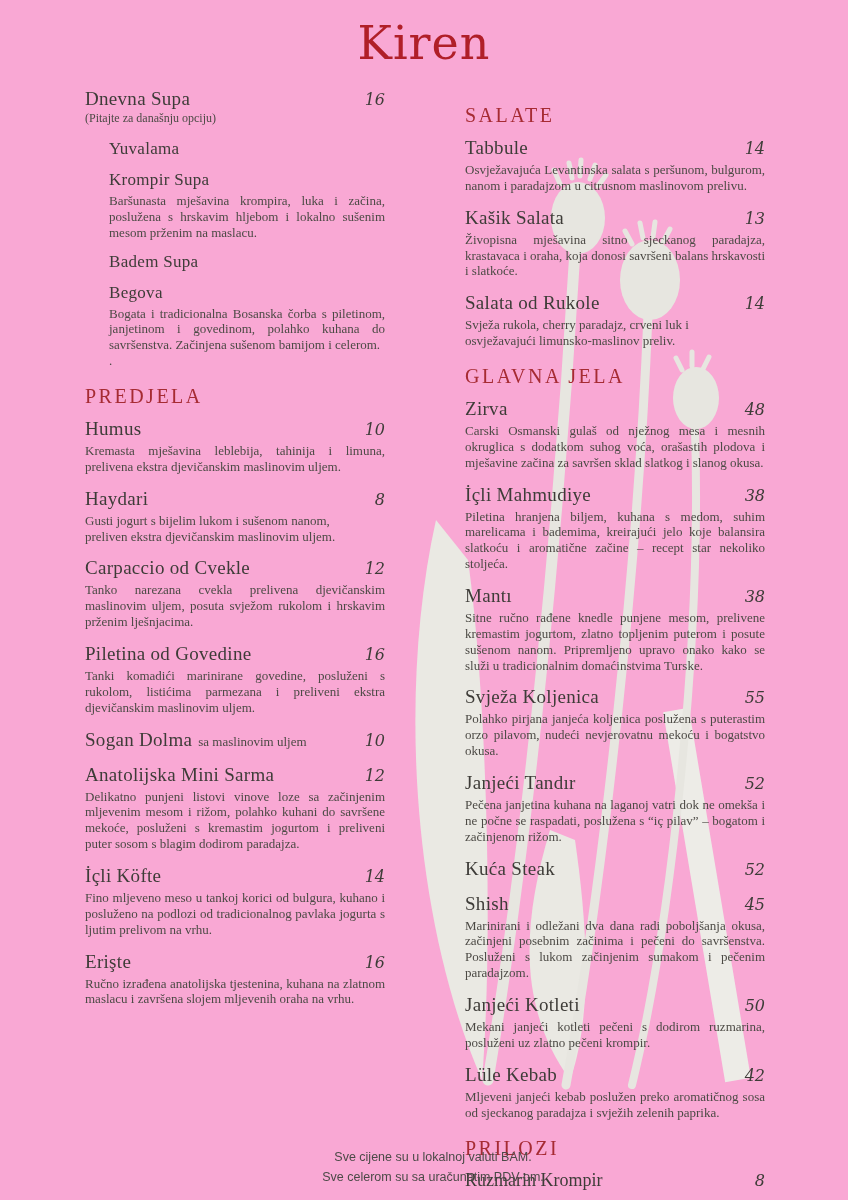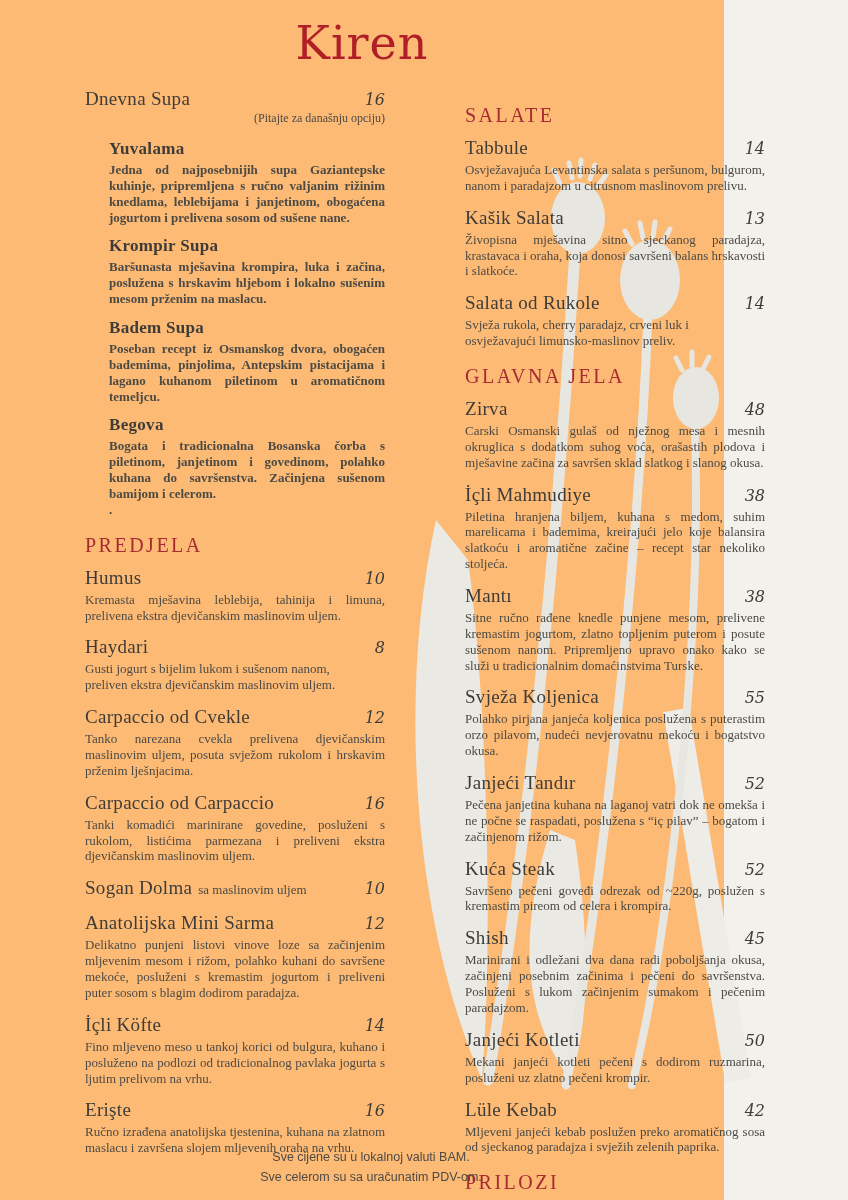--- a/index.html
+++ b/index.html
@@ -1,35 +1,35 @@
 <!DOCTYPE html>
 <html><head>
 <meta charset="utf-8">
 <style>
   html,body{margin:0;padding:0;}
   body{width:848px;height:1200px;overflow:hidden;background:#f2f1ec;}
-  .page{position:relative;width:724px;height:1200px;background:#fdba74;font-family:"Liberation Serif",serif;}
+  .page{position:relative;width:848px;height:1200px;background:#f9a8d4;font-family:"Liberation Serif",serif;}
   .illustration{position:absolute;left:370px;top:130px;width:430px;height:960px;z-index:0;}
   .page-title{position:absolute;top:16px;left:0;width:100%;text-align:center;z-index:1;
     font-family:"DejaVu Serif",serif;font-size:46px;font-weight:400;color:#b01f28;letter-spacing:1px;}
   .col{position:absolute;top:88px;width:300px;z-index:1;}
   .col-left{left:85px;}
   .col-right{left:465px;}
   .section-heading{font-family:"Liberation Serif",serif;font-size:20px;letter-spacing:2.5px;
     color:#a62b33;margin:16px 0 10px 0;font-weight:400;}
   .col-right .section-heading.first{}
   .dish{margin-bottom:13px;}
   .dish-head{display:flex;justify-content:space-between;align-items:baseline;}
   .dish-name{font-size:19px;color:#3e3c38;letter-spacing:0.3px;}
   .dish-sub{font-size:13px;color:#4c4a45;margin-left:6px;white-space:nowrap;}
   .dish-price{font-family:"DejaVu Serif",serif;font-style:italic;font-size:16px;color:#3e3c38;}
   .dish-desc{margin:3px 0 0 0;font-size:13px;line-height:1.22;color:#4c4a45;
     text-align:justify;white-space:pre-line;}
-  .group-note{font-size:12px;color:#4c4a45;margin:1px 0 10px 0;text-align:right;}
-  .soup{margin:8px 0 11px 24px;font-weight:bold;}
+  .group-note{font-size:12px;color:#4c4a45;margin:1px 0 10px 0;}
+  .soup{margin:8px 0 11px 24px;}
   .soup .dish-name{font-size:17px;}
   .side-row{display:flex;justify-content:space-between;align-items:baseline;margin-bottom:7px;}
   .side-name{font-size:18px;color:#3e3c38;}
   .footer{position:absolute;bottom:12px;left:9px;width:100%;text-align:center;z-index:1;
     font-family:"Liberation Sans",sans-serif;font-size:12.5px;color:#4b4a47;line-height:1.65;}
 </style>
 </head>
 <body>
 
 <div class="page">
@@ -71,29 +71,27 @@
     <div class="dish" style="">
       <div class="dish-head">
         <span class="dish-name">Dnevna Supa</span>
         <span class="dish-price">16</span>
       </div>
       <div class="group-note">(Pitajte za današnju opciju)</div>
     </div>
 
     <div class="soup">
       <div class="dish-name">Yuvalama</div>
-      <p class="dish-desc">Jedna od najposebnijih supa Gaziantepske kuhinje, pripremljena s ručno valjanim rižinim knedlama, leblebijama i janjetinom, obogaćena jogurtom i prelivena sosom od sušene nane.</p>
     </div>
     <div class="soup">
       <div class="dish-name">Krompir Supa</div>
       <p class="dish-desc">Baršunasta mješavina krompira, luka i začina, poslužena s hrskavim hljebom i lokalno sušenim mesom prženim na maslacu.</p>
     </div>
     <div class="soup">
       <div class="dish-name">Badem Supa</div>
-      <p class="dish-desc">Poseban recept iz Osmanskog dvora, obogaćen bademima, pinjolima, Antepskim pistacijama i lagano kuhanom piletinom u aromatičnom temeljcu.</p>
     </div>
     <div class="soup">
       <div class="dish-name">Begova</div>
       <p class="dish-desc">Bogata i tradicionalna Bosanska čorba s piletinom, janjetinom i govedinom, polahko kuhana do savršenstva. Začinjena sušenom bamijom i celerom.
 .</p>
     </div>
 
     <div class="section-heading">PREDJELA</div>
 
     <div class="dish">
@@ -113,21 +111,21 @@
     </div>
     <div class="dish">
       <div class="dish-head">
         <span class="dish-name">Carpaccio od Cvekle</span>
         <span class="dish-price">12</span>
       </div>
       <p class="dish-desc">Tanko narezana cvekla prelivena djevičanskim maslinovim uljem, posuta svježom rukolom i hrskavim prženim lješnjacima.</p>
     </div>
     <div class="dish">
       <div class="dish-head">
-        <span class="dish-name">Carpaccio od Carpaccio</span>
+        <span class="dish-name">Piletina od Govedine</span>
         <span class="dish-price">16</span>
       </div>
       <p class="dish-desc">Tanki komadići marinirane govedine, posluženi s rukolom, listićima parmezana i preliveni ekstra djevičanskim maslinovim uljem.</p>
     </div>
     <div class="dish">
       <div class="dish-head">
         <span style="white-space:nowrap;"><span class="dish-name">Sogan Dolma</span><span class="dish-sub">sa maslinovim uljem</span></span>
         <span class="dish-price">10</span>
       </div>
     </div>
@@ -217,21 +215,20 @@
         <span class="dish-name">Janjeći Tandır</span>
         <span class="dish-price">52</span>
       </div>
       <p class="dish-desc">Pečena janjetina kuhana na laganoj vatri dok ne omekša i ne počne se raspadati, poslužena s “iç pilav” – bogatom i začinjenom rižom.</p>
     </div>
     <div class="dish">
       <div class="dish-head">
         <span class="dish-name">Kuća Steak</span>
         <span class="dish-price">52</span>
       </div>
-      <p class="dish-desc">Savršeno pečeni goveđi odrezak od ~220g, poslužen s kremastim pireom od celera i krompira.</p>
     </div>
     <div class="dish">
       <div class="dish-head">
         <span class="dish-name">Shish</span>
         <span class="dish-price">45</span>
       </div>
       <p class="dish-desc">Marinirani i odležani dva dana radi poboljšanja okusa, začinjeni posebnim začinima i pečeni do savršenstva. Posluženi s lukom začinjenim sumakom i pečenim paradajzom.</p>
     </div>
     <div class="dish">
       <div class="dish-head">

